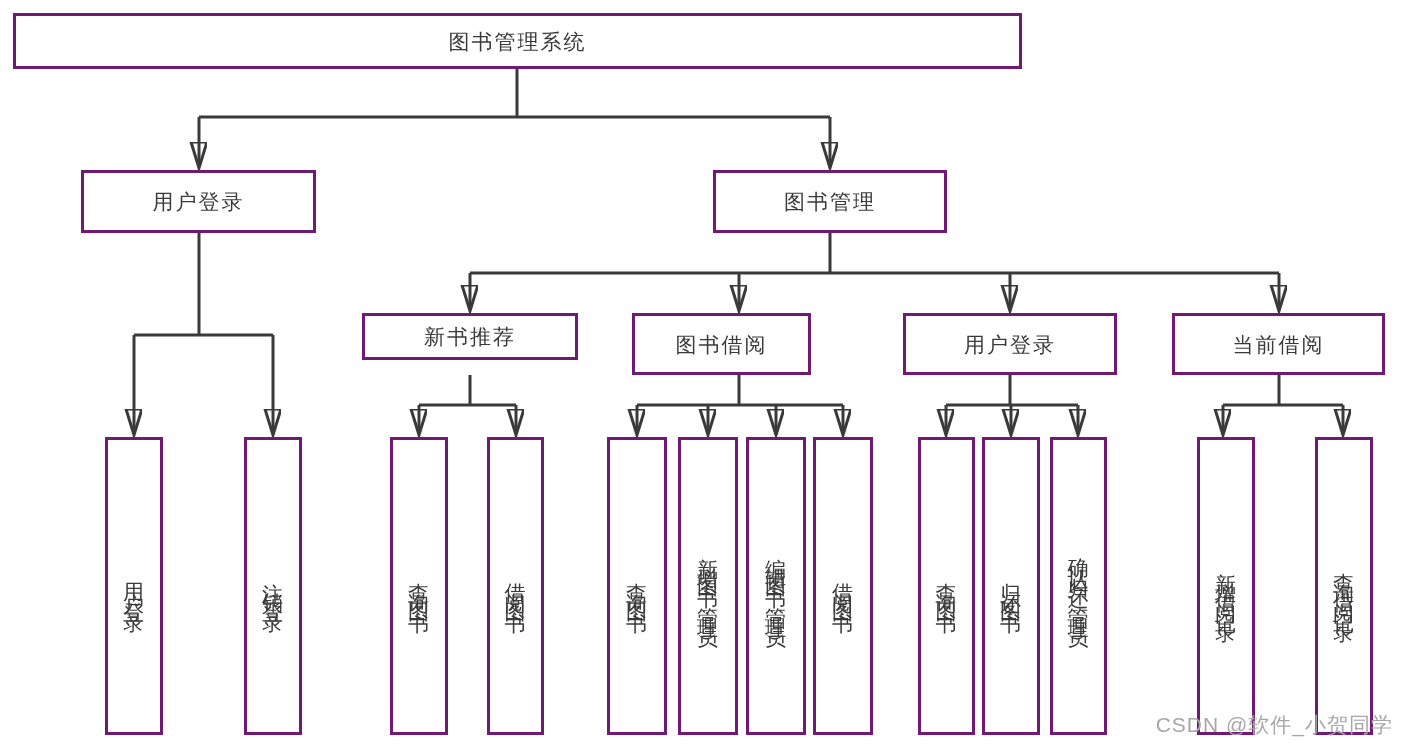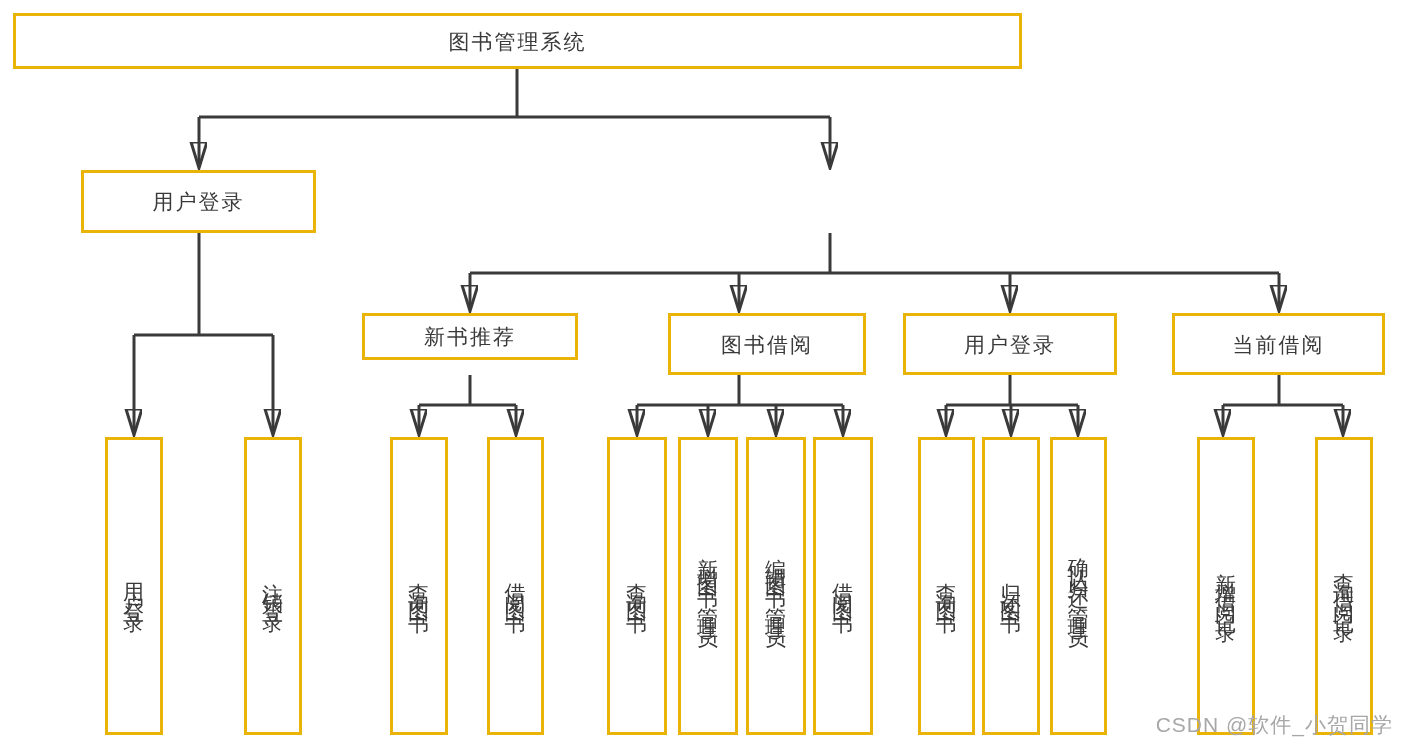--- a/index.html
+++ b/index.html
@@ -19,21 +19,21 @@
     z-index: 1;
   }
   .connectors path {
     fill: none;
     stroke: #3a3a3a;
     stroke-width: 3;
   }
   .node {
     position: absolute;
     box-sizing: border-box;
-    border: 3px solid #eab308;
+    border: 3px solid #701a75;
     background: #ffffff;
     display: flex;
     align-items: center;
     justify-content: center;
     z-index: 2;
   }
   .h-label {
     font-size: 21px;
     letter-spacing: 2px;
     white-space: nowrap;
@@ -103,25 +103,28 @@
     <path d="M1343,405 V434" marker-end="url(#arrow)"></path>
   </svg>
 
   <div class="node" style="left:13px; top:13px; width:1009px; height:56px">
     <span class="h-label">图书管理系统</span>
   </div>
 
   <div class="node" style="left:81px; top:170px; width:235px; height:63px">
     <span class="h-label">用户登录</span>
   </div>
+  <div class="node" style="left:713px; top:170px; width:234px; height:63px">
+    <span class="h-label">图书管理</span>
+  </div>
 
   <div class="node" style="left:362px; top:313px; width:216px; height:47px">
     <span class="h-label">新书推荐</span>
   </div>
-  <div class="node" style="left:668px; top:313px; width:198px; height:62px">
+  <div class="node" style="left:632px; top:313px; width:179px; height:62px">
     <span class="h-label">图书借阅</span>
   </div>
   <div class="node" style="left:903px; top:313px; width:214px; height:62px">
     <span class="h-label">用户登录</span>
   </div>
   <div class="node" style="left:1172px; top:313px; width:213px; height:62px">
     <span class="h-label">当前借阅</span>
   </div>
 
   <div class="node" style="left:105px; top:437px; width:58px; height:298px">

